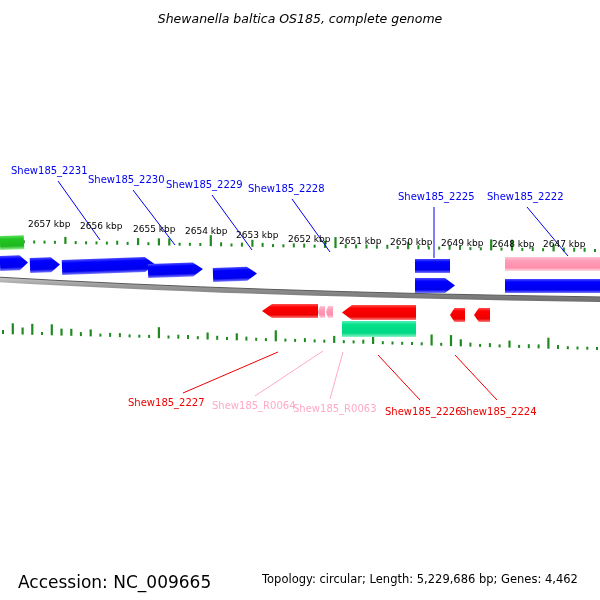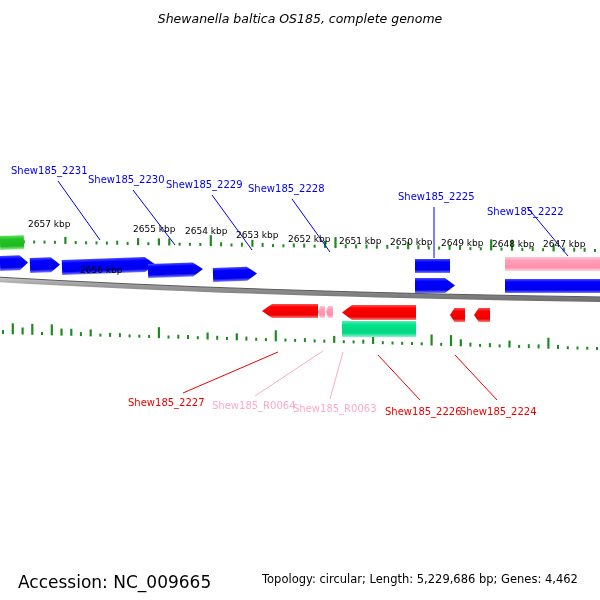--- a/index.html
+++ b/index.html
@@ -257,38 +257,38 @@
         <line x1="183" y1="393" x2="278" y2="352" stroke="#ee0000" stroke-width="1"></line>
         <line x1="255" y1="396" x2="323" y2="351" stroke="#ffaac4" stroke-width="1"></line>
         <line x1="330" y1="399" x2="343" y2="352" stroke="#ffaac4" stroke-width="1"></line>
         <line x1="420" y1="400" x2="378" y2="355" stroke="#ee0000" stroke-width="1"></line>
         <line x1="497" y1="400" x2="455" y2="355" stroke="#ee0000" stroke-width="1"></line>
       </g>
   </svg>
 
   <div id="tick-labels">
       <div class="tick-label" style="left: 28px; top: 219px;">2657 kbp</div>
-      <div class="tick-label" style="left: 80px; top: 221px; margin-top: 44px;">2656 kbp</div>
+      <div class="tick-label" style="left: 80px; top: 221px;">2656 kbp</div>
       <div class="tick-label" style="left: 133px; top: 224px;">2655 kbp</div>
       <div class="tick-label" style="left: 185px; top: 226px;">2654 kbp</div>
       <div class="tick-label" style="left: 236px; top: 230px;">2653 kbp</div>
       <div class="tick-label" style="left: 288px; top: 234px;">2652 kbp</div>
       <div class="tick-label" style="left: 339px; top: 236px;">2651 kbp</div>
       <div class="tick-label" style="left: 390px; top: 237px;">2650 kbp</div>
       <div class="tick-label" style="left: 441px; top: 238px;">2649 kbp</div>
       <div class="tick-label" style="left: 492px; top: 239px;">2648 kbp</div>
       <div class="tick-label" style="left: 543px; top: 239px;">2647 kbp</div>
     </div>
   <div id="labels-top">
       <div class="gene-label lbl-blue" style="left: 11px; top: 165px;">Shew185_2231</div>
       <div class="gene-label lbl-blue" style="left: 88px; top: 174px;">Shew185_2230</div>
       <div class="gene-label lbl-blue" style="left: 166px; top: 179px;">Shew185_2229</div>
       <div class="gene-label lbl-blue" style="left: 248px; top: 183px;">Shew185_2228</div>
       <div class="gene-label lbl-blue" style="left: 398px; top: 191px;">Shew185_2225</div>
-      <div class="gene-label lbl-blue" style="left: 487px; top: 191px; margin-top: 15px;">Shew185_2222</div>
+      <div class="gene-label lbl-blue" style="left: 487px; top: 191px;">Shew185_2222</div>
     </div>
   <div id="labels-bottom">
       <div class="gene-label lbl-red" style="left: 128px; top: 397px;">Shew185_2227</div>
       <div class="gene-label lbl-pink" style="left: 212px; top: 400px;">Shew185_R0064</div>
       <div class="gene-label lbl-pink" style="left: 293px; top: 403px;">Shew185_R0063</div>
       <div class="gene-label lbl-red" style="left: 385px; top: 406px; text-align: center;">Shew185_2226</div>
       <div class="gene-label lbl-red" style="left: 460px; top: 406px;">Shew185_2224</div>
     </div>
 
   <div class="footer-left">Accession: NC_009665</div>

